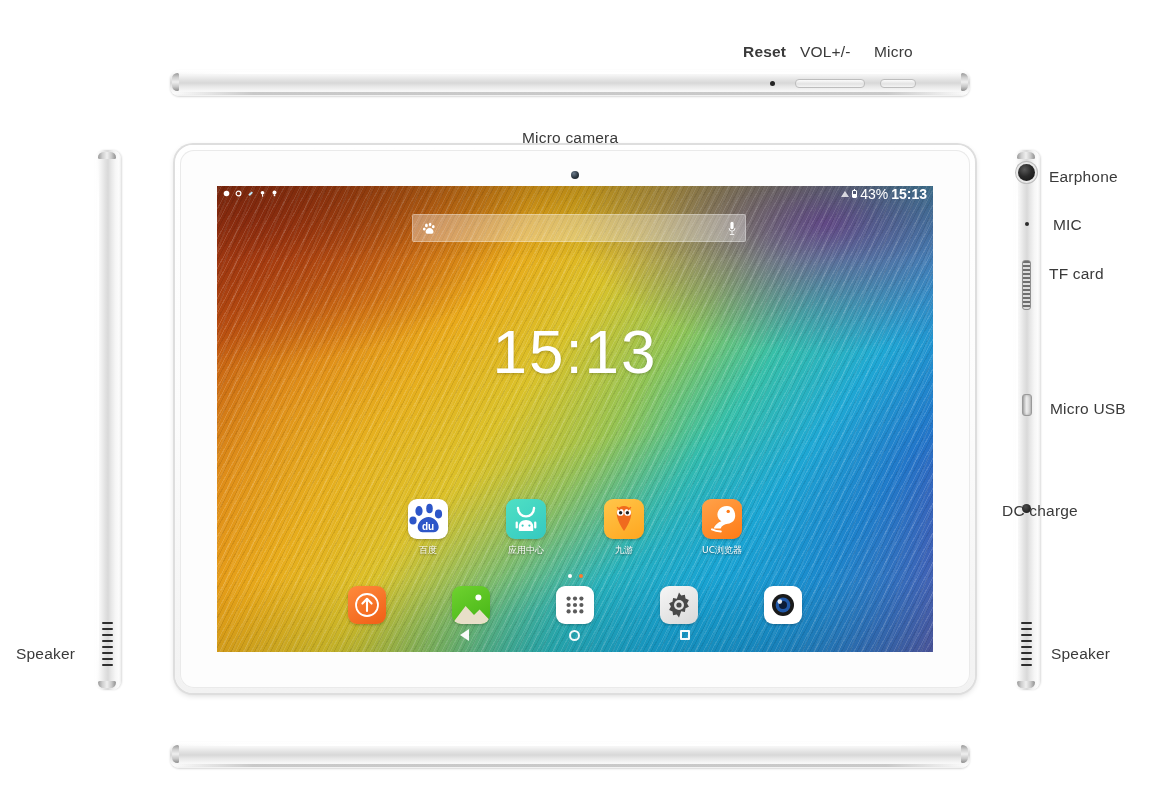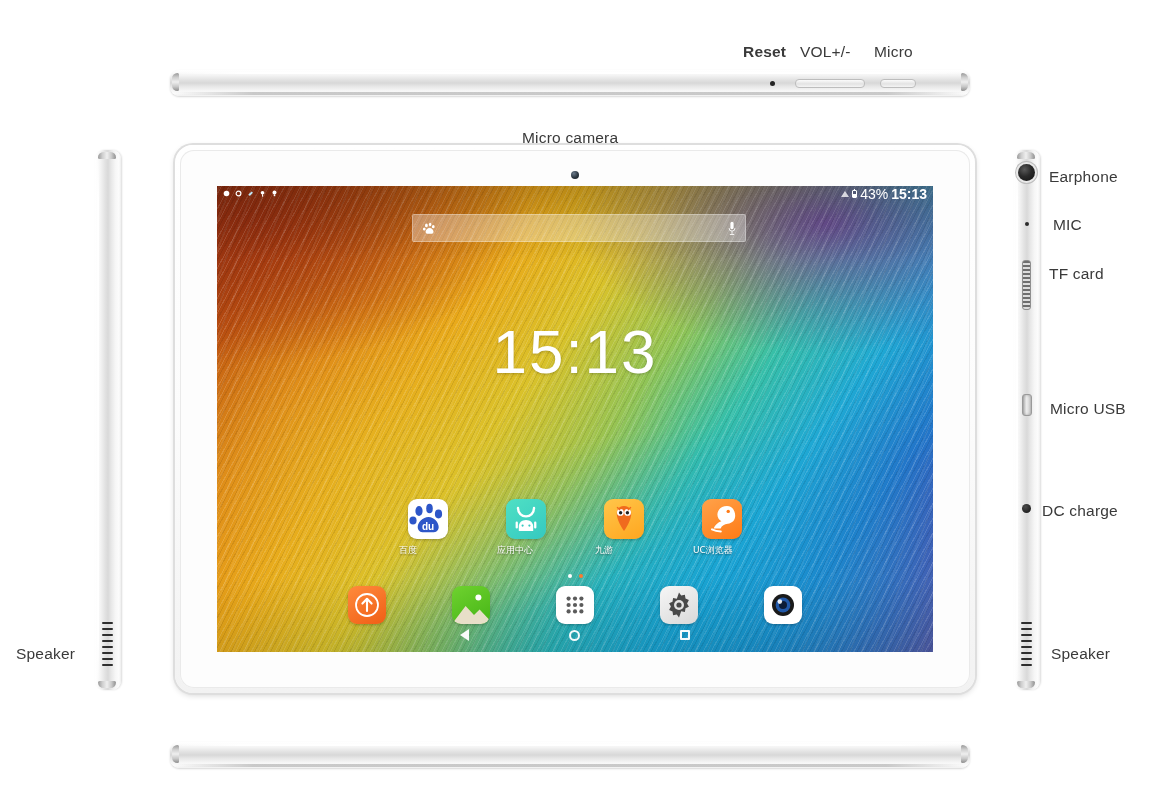--- a/index.html
+++ b/index.html
@@ -233,21 +233,21 @@
   #clock .date {
     font-size:13px; margin-top:6px; letter-spacing:1px;
     font-family:"DejaVu Sans", sans-serif;
   }
 
   
   #approw {
     position:absolute; left:0; right:0; top:313px; z-index:4;
     display:flex; justify-content:center; gap:40px;
   }
-  .app { width:58px; }
+  .app { width:58px; text-align:center; }
   .app-ic {
     width:40px; height:40px; margin:0 auto; border-radius:9px;
     position:relative; box-shadow:0 1px 3px rgba(0,0,0,.25);
     overflow:hidden;
   }
   .app-lbl {
     margin-top:5px; font-size:9px; color:#fff;
     text-shadow:0 1px 2px rgba(0,0,0,.5);
     font-family:"DejaVu Sans", sans-serif;
     white-space:nowrap;
@@ -338,21 +338,21 @@
         <i></i>
         <i></i>
         <i></i>
         <i></i>
     </div>
   </div>
   <div class="label" style="left:1049px; top:168px;">Earphone</div>
   <div class="label" style="left:1053px; top:216px;">MIC</div>
   <div class="label" style="left:1049px; top:265px;text-align:center;">TF card</div>
   <div class="label" style="left:1050px; top:400px;">Micro USB</div>
-  <div class="label" style="left:1002px; top:502px;margin-left:40px;">DC charge</div>
+  <div class="label" style="left:1002px; top:502px;">DC charge</div>
   <div class="label" style="left:1051px; top:645px;">Speaker</div>
 
   <div id="tablet">
     <div id="tablet-inner"></div>
     <div class="front-cam"></div>
 
     <div id="screen">
       <div class="wp-base"></div>
       <div class="wp-tint"></div>
       <div class="wp-barbs"></div>

